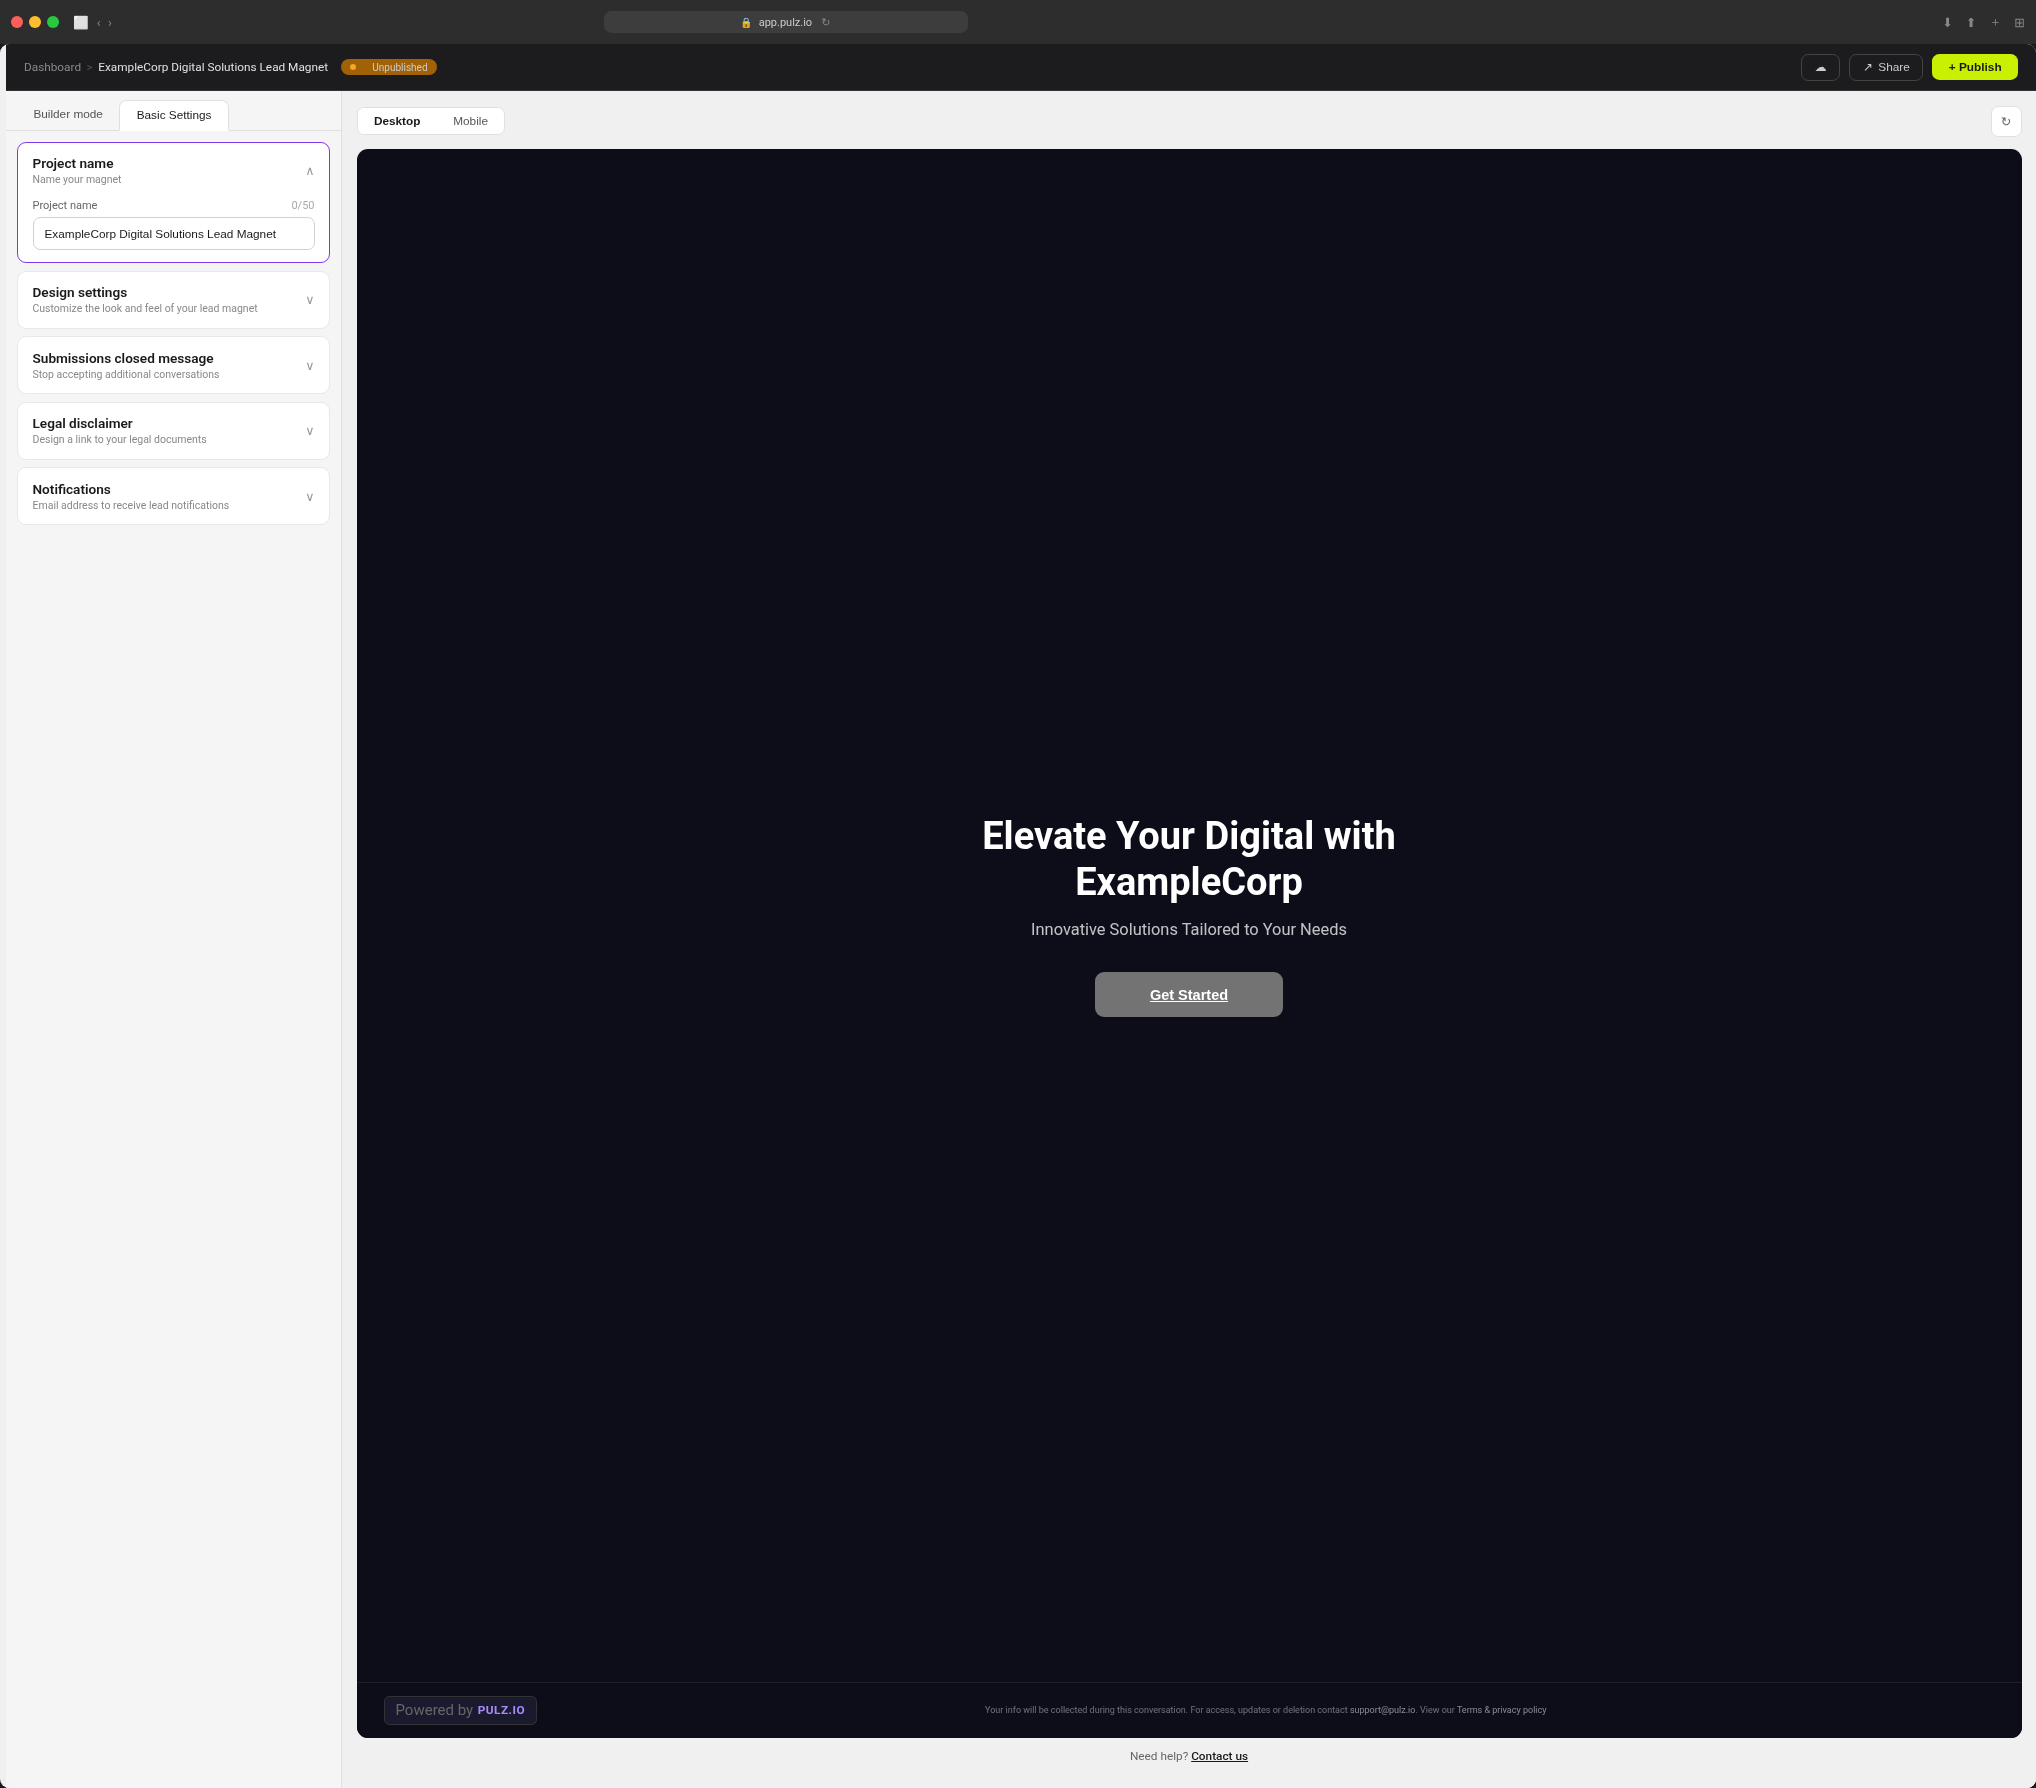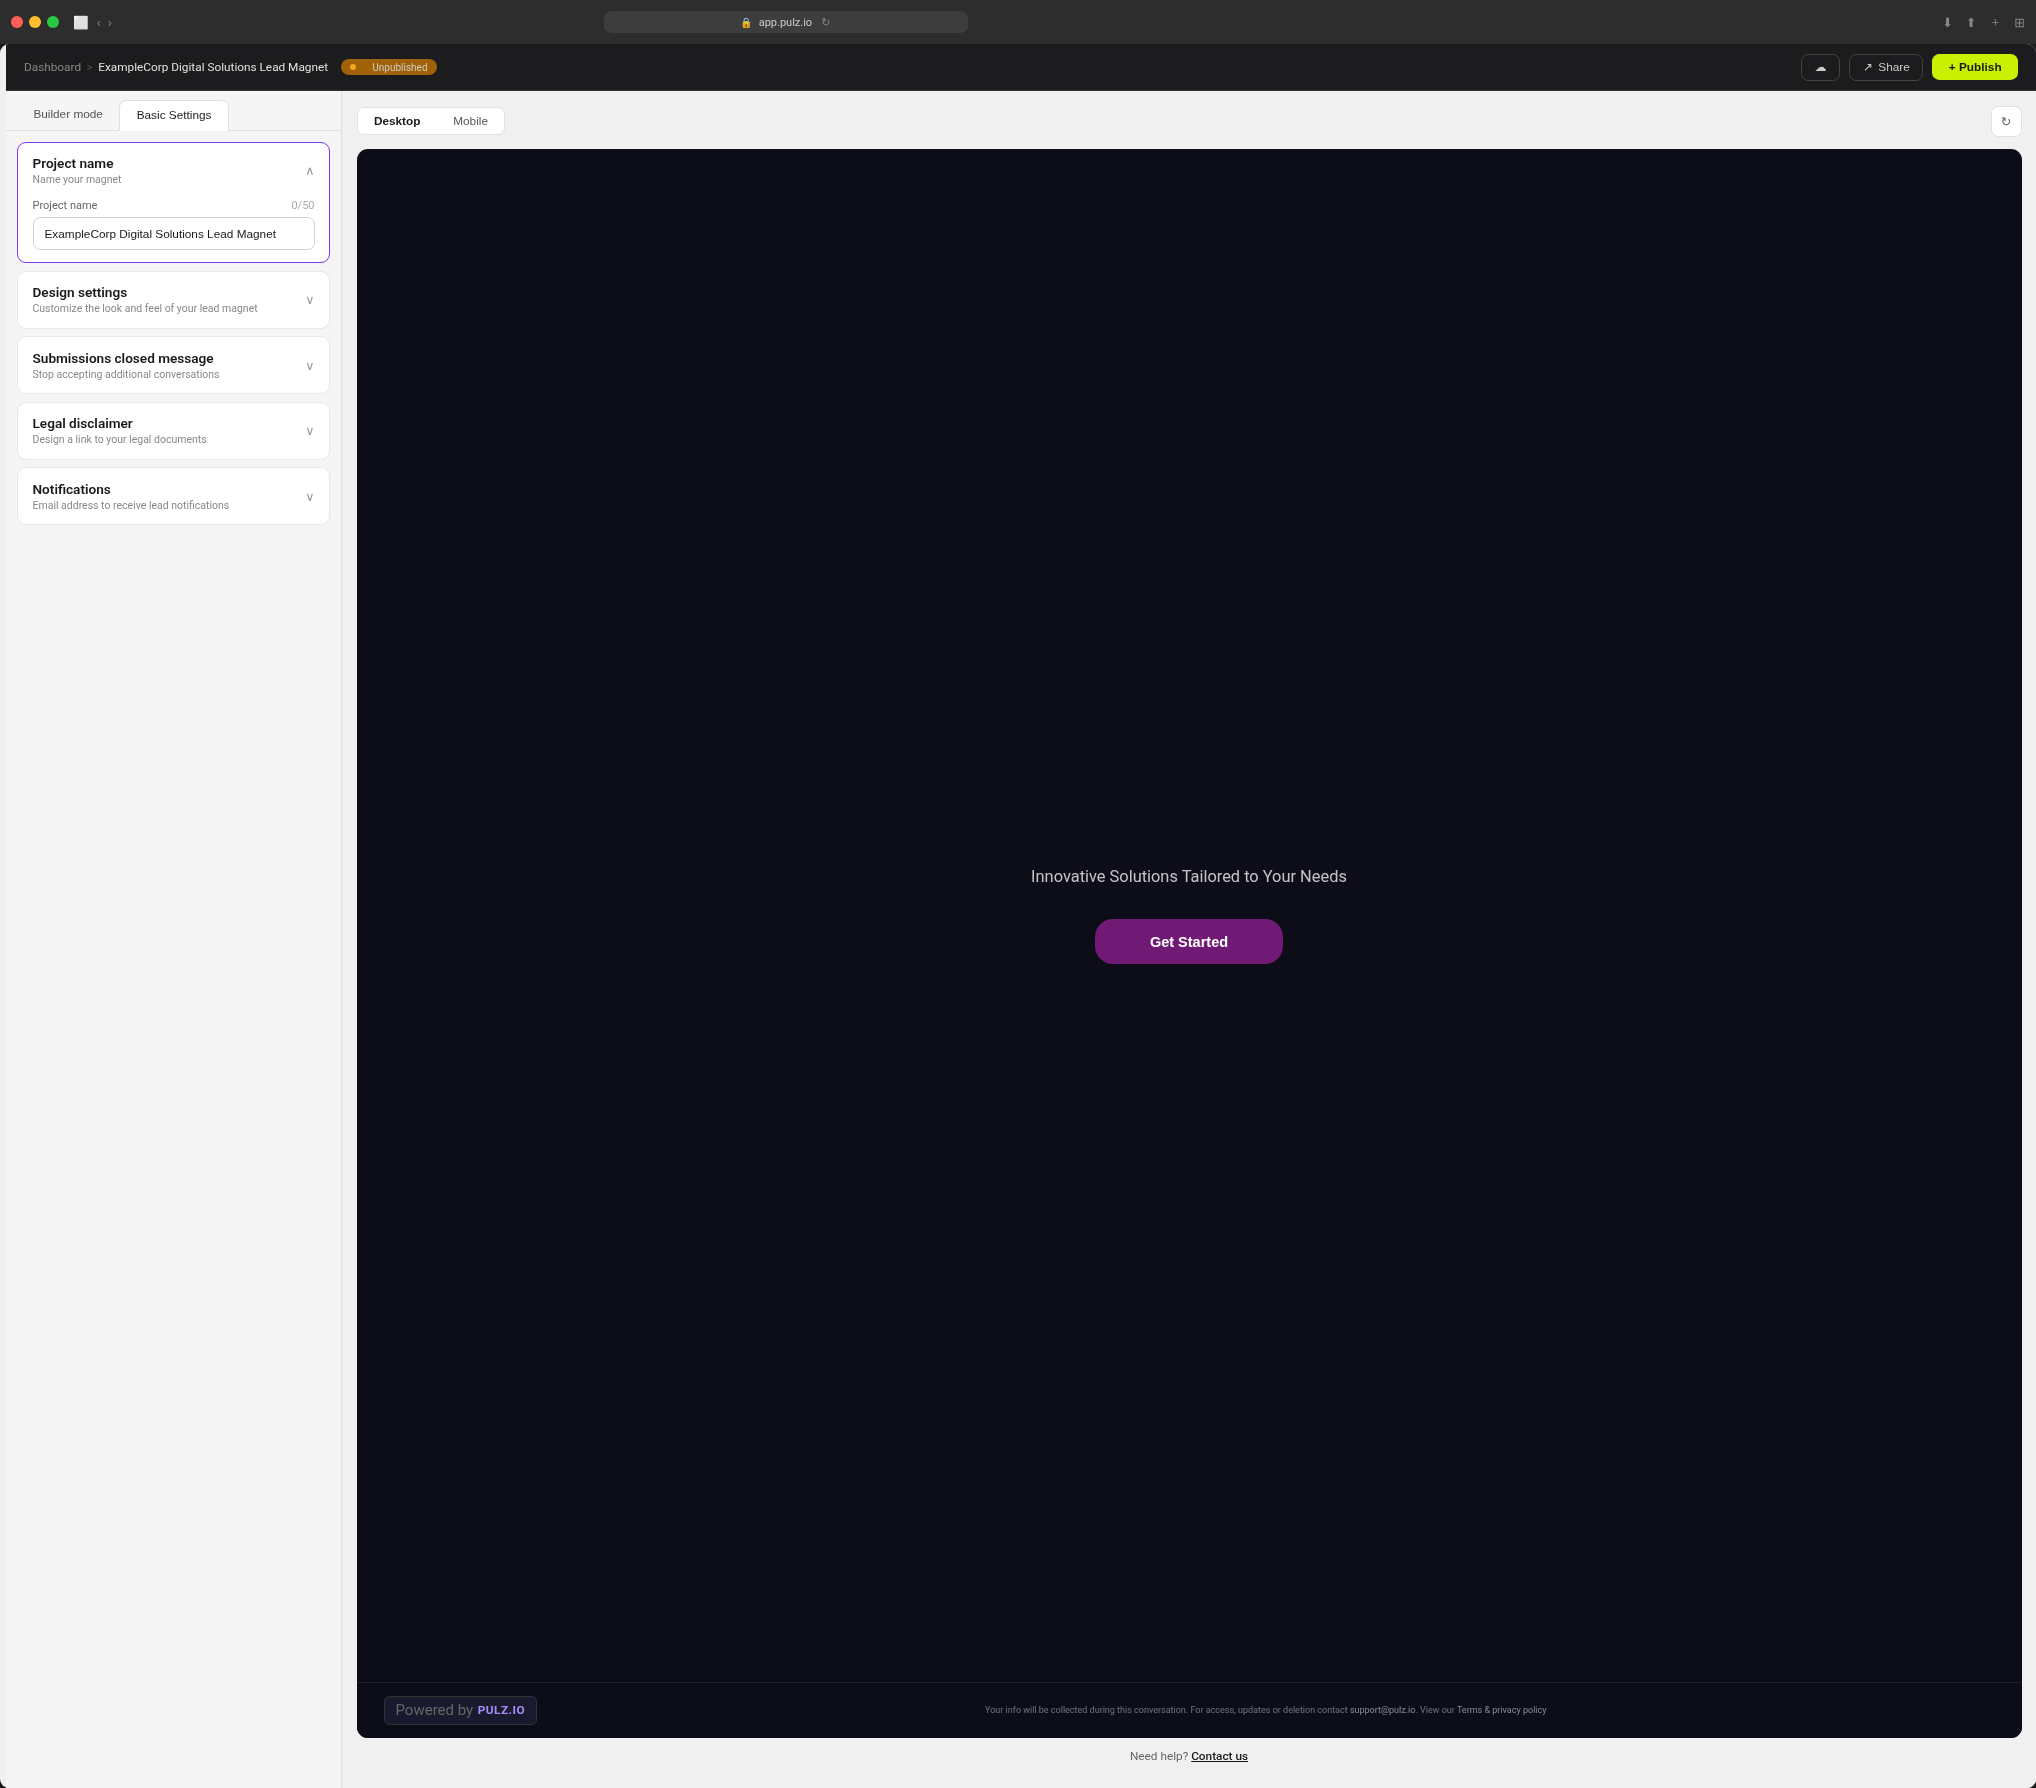--- a/index.html
+++ b/index.html
@@ -343,28 +343,29 @@
       line-height: 1.2;
       margin-bottom: 14.5px;
       max-width: 545px;
     }
     .preview-subtitle {
       font-size: 16.4px;
       color: rgba(255,255,255,0.75);
       margin-bottom: 33px;
     }
     .preview-cta {
-      background: #701a75;
+      background: #737373;
       color: #fff;
       border: none;
-      border-radius: 18px;
+      border-radius: 9px;
       padding: 14.5px 55px;
       font-size: 14.5px;
       font-weight: 600;
       cursor: pointer;
+      text-decoration: underline;
     }
     .preview-footer {
       background: #0d0d1a;
       padding: 12.7px 27px;
       display: flex;
       align-items: center;
       justify-content: space-between;
       border-top: 0.9px solid rgba(255,255,255,0.08);
     }
     .powered-badge {
@@ -544,20 +545,21 @@
           <button class="view-btn active">Desktop</button>
           <button class="view-btn">Mobile</button>
         </div>
         <button class="refresh-btn">
           <span>↻</span>
         </button>
       </div>
 
       <div class="preview-frame">
         <div class="preview-content">
+          <div class="preview-title">Elevate Your Digital with ExampleCorp</div>
           <div class="preview-subtitle">Innovative Solutions Tailored to Your Needs</div>
           <button class="preview-cta">Get Started</button>
         </div>
         <div class="preview-footer">
           <div class="powered-badge">
             <span class="powered-text">Powered by</span>
             <span class="pulz-brand">PULZ.IO</span>
           </div>
           <div class="footer-legal">
             <p>

